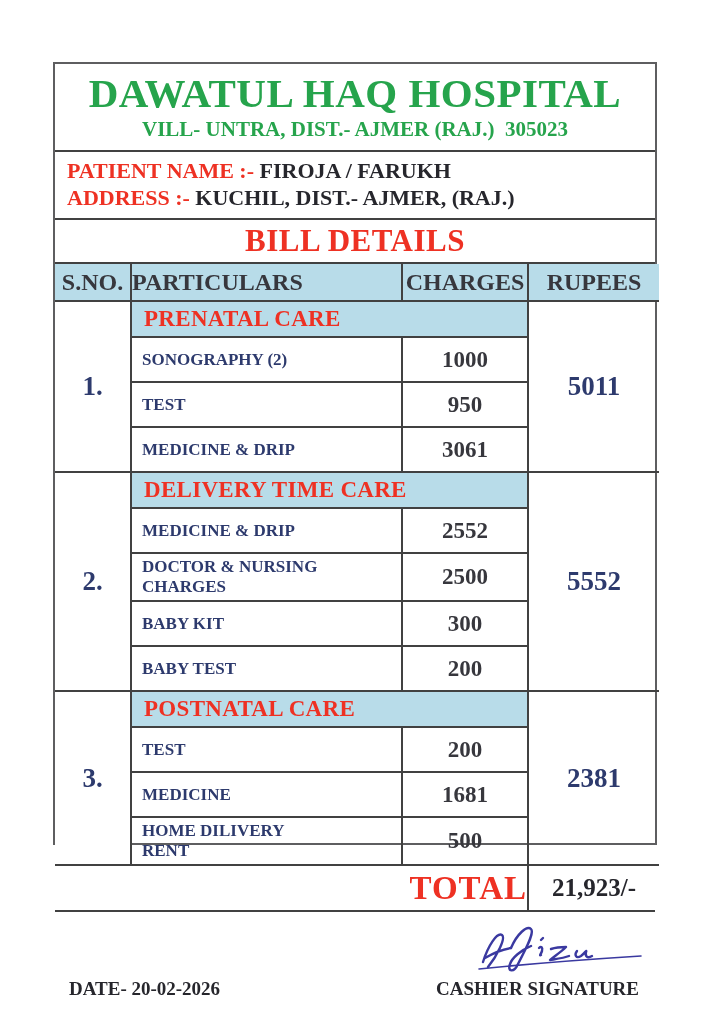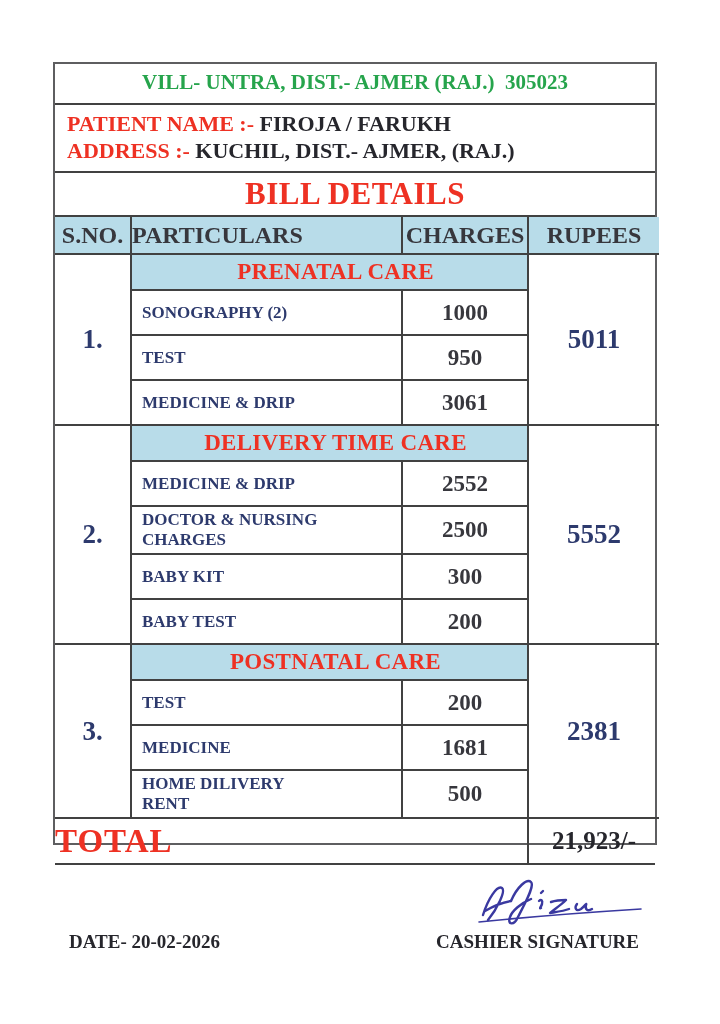--- a/index.html
+++ b/index.html
@@ -51,56 +51,57 @@
     background:var(--lightblue);color:var(--gray-ink);
     font-size:24px;height:37px;font-weight:bold;
   }
   th.h-part{text-align:left;}
 
   td.sno{
     text-align:center;vertical-align:middle;color:var(--navy);
     font-size:27px;font-weight:bold;background:#fff;
   }
   td.band{
-    background:var(--lightblue);color:var(--red);text-align:center;
+    background:var(--lightblue);color:var(--red);
     font-size:23px;font-weight:bold;height:36px;letter-spacing:0.3px;padding-left:12px;
   }
   td.part{
     color:var(--navy);font-weight:bold;font-size:17px;
     padding:3px 78px 3px 10px;height:45px;line-height:20px;
   }
   td.charge{
     color:var(--gray-ink);font-weight:bold;font-size:23px;text-align:center;height:29px;
   }
   td.rupees{
     text-align:center;vertical-align:middle;color:var(--navy);
     font-size:27px;font-weight:bold;
   }
   td.total-label{
-    color:var(--red);text-align:left;font-weight:bold;font-size:33px;height:45px;letter-spacing:1px;
+    color:var(--red);text-align:right;font-weight:bold;font-size:33px;height:45px;letter-spacing:1px;
   }
   td.total-value{
     color:var(--ink);text-align:center;font-weight:bold;font-size:25px;
   }
 
   
   .bill-footer{position:relative;border-top:2px solid var(--line);height:96px;}
   .signature{position:absolute;right:10px;top:10px;}
   .footer-row{
     position:absolute;left:14px;right:16px;bottom:6px;
     display:flex;justify-content:space-between;align-items:flex-end;
     font-size:19px;font-weight:bold;color:var(--ink);
   }
 </style>
 </head>
 <body>
 
 <div class="bill">
 
   <div class="hosp-header">
+    <div class="hosp-name">DAWATUL HAQ HOSPITAL</div>
     <div class="hosp-address">VILL- UNTRA, DIST.- AJMER (RAJ.)  305023</div>
   </div>
 
   <div class="patient">
     <div class="patient-line">
       <span class="p-label">PATIENT NAME :-</span>
       <span class="p-value">FIROJA / FARUKH</span>
     </div>
     <div class="patient-line">
       <span class="p-label">ADDRESS :-</span>

